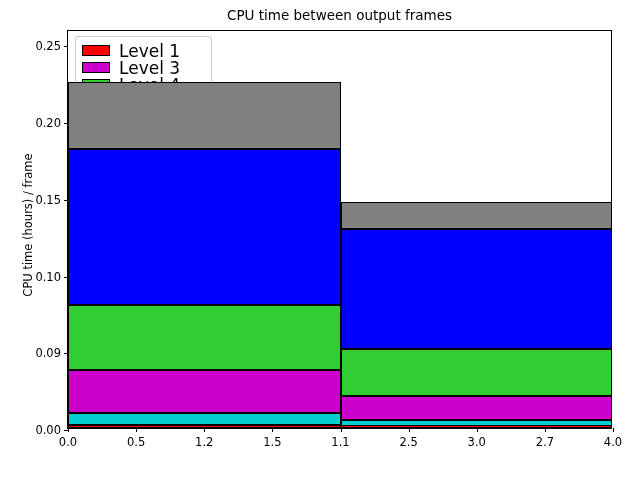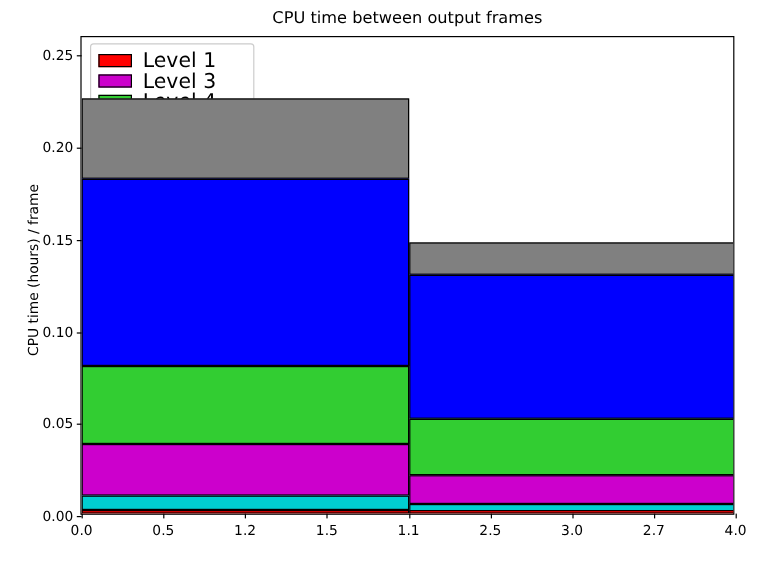--- a/index.html
+++ b/index.html
@@ -194,21 +194,21 @@
           <div class="bar-seg" style="background: rgb(128, 128, 128); border-color: rgb(0, 0, 0); bottom: 199.5px; height: 26.0885px; z-index: 15;"></div>
         </div>
       </div>
     <div id="y-ticks">
         <div class="ytick-row" style="top: 399px;">
           <div class="ytick-mark"></div>
           <div class="ytick-label">0.00</div>
         </div>
         <div class="ytick-row" style="top: 322.269px;">
           <div class="ytick-mark"></div>
-          <div class="ytick-label">0.05</div>
+          <div class="ytick-label">0.09</div>
         </div>
         <div class="ytick-row" style="top: 245.538px;">
           <div class="ytick-mark"></div>
           <div class="ytick-label">0.10</div>
         </div>
         <div class="ytick-row" style="top: 168.808px;">
           <div class="ytick-mark"></div>
           <div class="ytick-label">0.15</div>
         </div>
         <div class="ytick-row" style="top: 92.0769px;">

